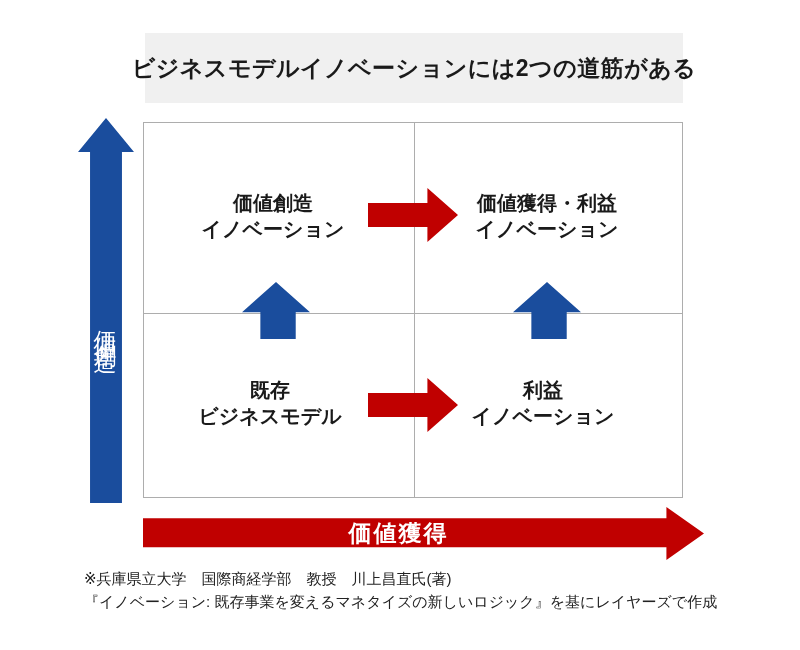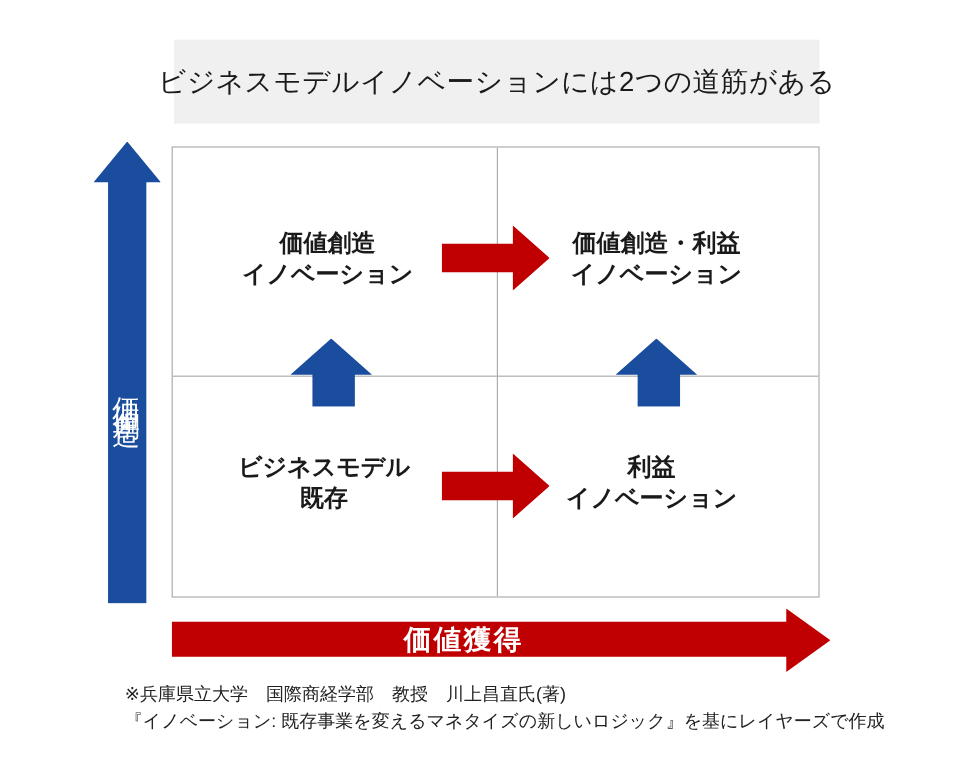--- a/index.html
+++ b/index.html
@@ -16,21 +16,21 @@
     color:var(--text);
     position:relative;overflow:hidden;
   }
   .abs{position:absolute;}
   
   .title-bar{
     left:145px;top:33px;width:538px;height:70px;
     background:var(--title_bg);
     display:flex;align-items:center;justify-content:center;
   }
-  .title-bar span{font-size:23px;font-weight:normal;letter-spacing:0.5px;white-space:nowrap;}
+  .title-bar span{font-size:23px;font-weight:bold;letter-spacing:0.5px;white-space:nowrap;}
   
   .grid{
     left:143px;top:122px;width:540px;height:376px;
     border:1px solid var(--grid_line);box-sizing:border-box;
   }
   .grid .vline{position:absolute;left:270px;top:0;width:1px;height:100%;background:var(--grid_line);}
   .grid .hline{position:absolute;left:0;top:190px;width:100%;height:1px;background:var(--grid_line);}
   
   .qlabel{
     width:240px;text-align:center;font-size:20px;font-weight:bold;line-height:26px;white-space:nowrap;
@@ -62,56 +62,56 @@
   }
   .y-arrow .y-label{
     writing-mode:vertical-rl;text-orientation:upright;
     color:#ffffff;font-size:23px;font-weight:500;letter-spacing:7px;
     margin-top:30px;
   }
   
   .x-arrow{
     left:143px;top:507px;width:549px;height:53px;background:var(--red);
     clip-path:polygon(0 21%,93.3% 21%,93.3% 0,100% 50%,93.3% 100%,93.3% 76%,0 76%);
-    display:flex;align-items:center;justify-content:center;
+    display:flex;align-items:center;justify-content:center;padding-left:12px;
   }
   .x-arrow .x-label{
     color:#ffffff;font-size:23px;font-weight:bold;letter-spacing:2px;
     padding-right:62px;white-space:nowrap;
   }
   
   .footer{
     left:84px;top:568px;width:680px;
-    font-size:15px;line-height:22.5px;color:#222222;margin-left:20px;
+    font-size:15px;line-height:22.5px;color:#222222;
   }
   .footer div{white-space:nowrap;}
 </style>
 </head>
 <body>
 
 <div class="abs title-bar">
   <span>ビジネスモデルイノベーションには2つの道筋がある</span>
 </div>
 
 <div class="abs grid">
   <div class="vline"></div>
   <div class="hline"></div>
 </div>
 
 <div class="abs qlabel q-tl">
   <span>価値創造</span>
   <span>イノベーション</span>
 </div>
 <div class="abs qlabel q-tr">
-  <span>価値創造・利益</span>
+  <span>価値獲得・利益</span>
   <span>イノベーション</span>
 </div>
 <div class="abs qlabel q-bl">
+  <span>既存</span>
   <span>ビジネスモデル</span>
-  <span>既存</span>
 </div>
 <div class="abs qlabel q-br">
   <span>利益</span>
   <span>イノベーション</span>
 </div>
 
 <div class="abs right-arrow ra-top"></div>
 <div class="abs right-arrow ra-bottom"></div>
 <div class="abs up-arrow ua-left"></div>
 <div class="abs up-arrow ua-right"></div>

